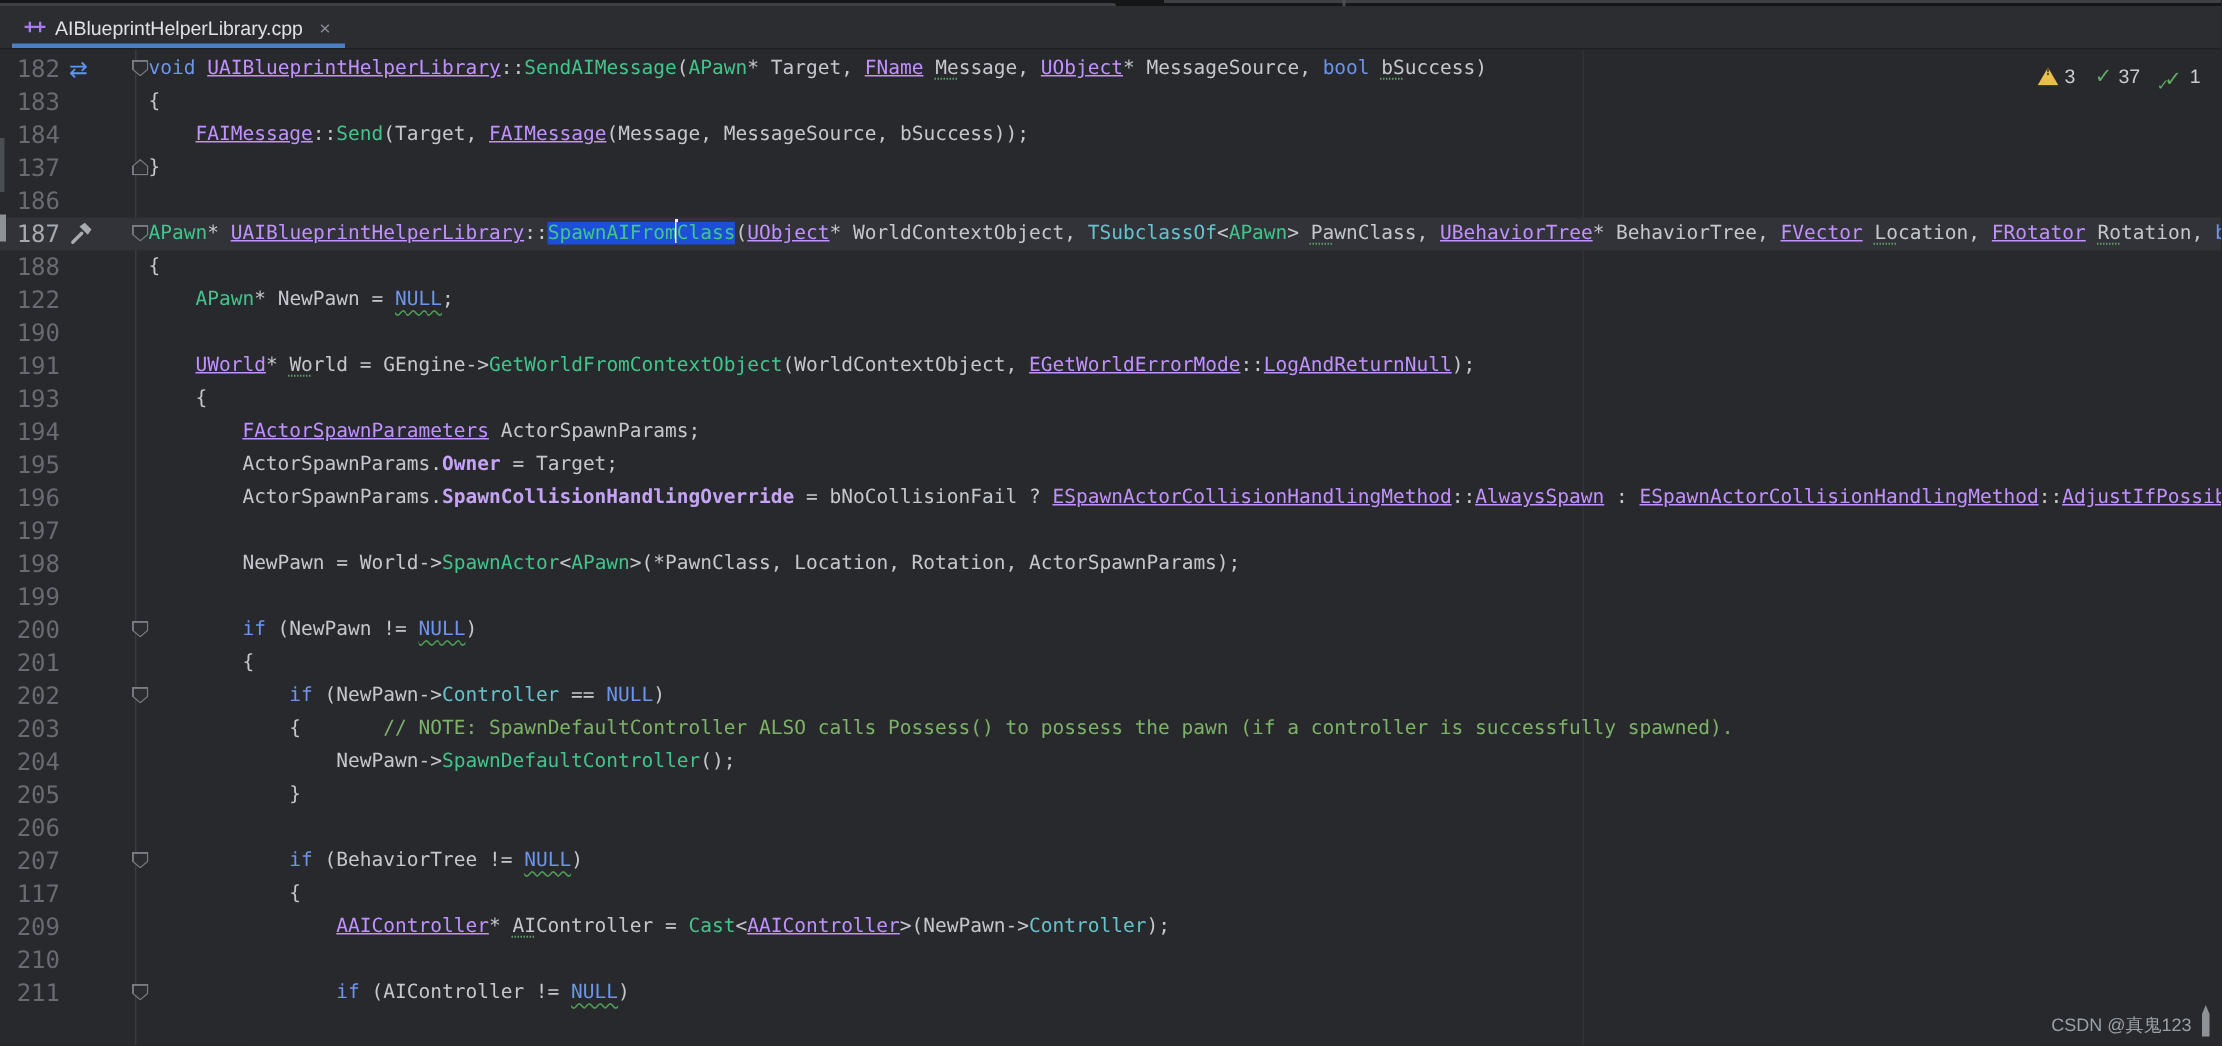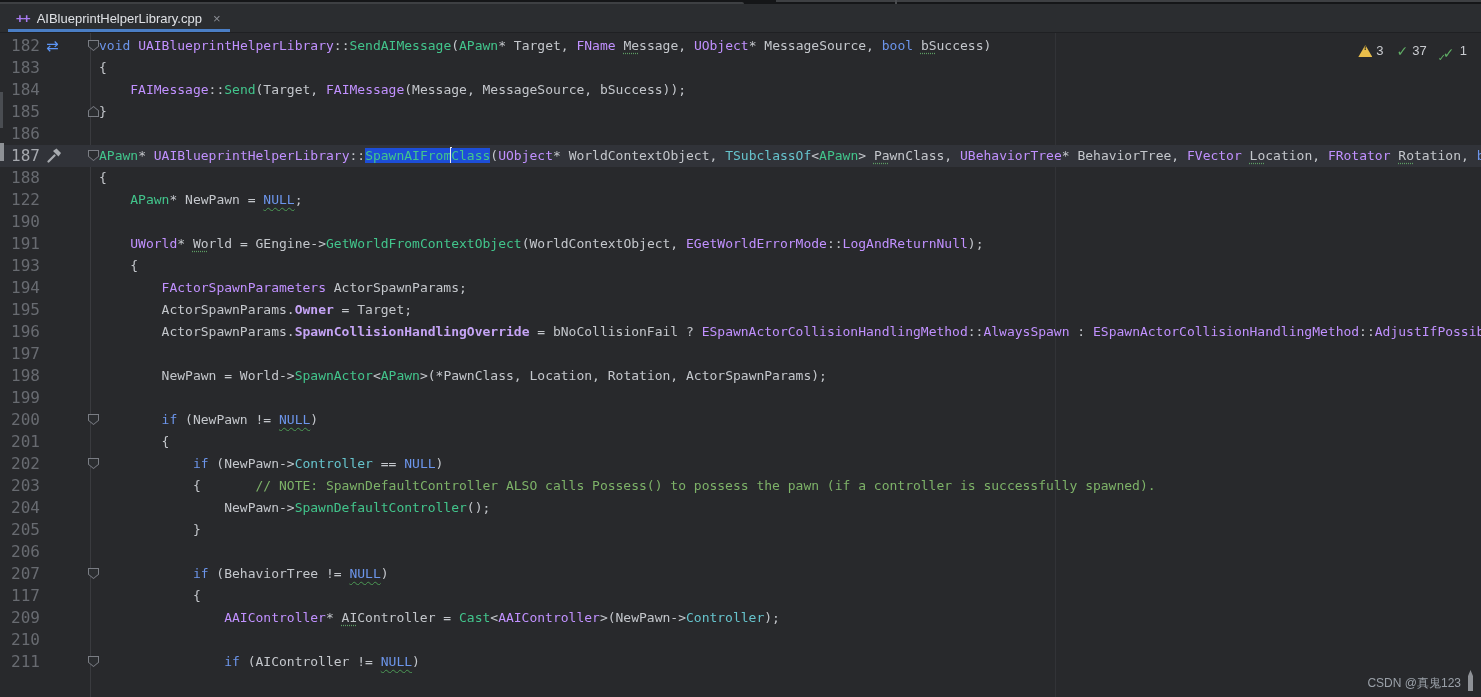--- a/index.html
+++ b/index.html
@@ -30,21 +30,21 @@
   .ln{width:40px;flex:none;text-align:right;padding-right:4px;color:#686B71;font-size:16px;}
   .current .ln{color:#A6A9AF;}
   .gut{width:24px;flex:none;position:relative;}
   .fold{width:31px;flex:none;position:relative;}
   .code{flex:1;color:var(--pln,#C4C7CC);overflow:hidden;}
 
   .it{display:inline-block;width:4ch;}
   .it + .it{box-shadow:inset 1px 0 0 #37383D;}
 
   .k{color:var(--kw,#6C95EB);}
-  .c{color:var(--cls,#C191FF);}
+  .c{color:var(--cls,#C191FF);text-decoration:underline;}
   .f{color:var(--fn,#42C58C);}
   .s{color:var(--st,#42C58C);}
   .t{color:var(--tpl,#66C3CC);}
   .m{color:var(--fld,#C5A4F5);font-weight:bold;}
   .cm{color:var(--cmt,#7DB268);}
   .p{color:var(--pln,#C4C7CC);}
   .u-d{text-decoration:underline dotted #5C9E63;text-underline-offset:3px;}
   .u-w{text-decoration:underline wavy #4C9A55;text-decoration-thickness:1px;text-underline-offset:3px;}
   .hl{background:#1d4ed8;}
   .caret{display:inline-block;width:2px;height:16px;background:#ECEDEE;vertical-align:-3px;margin:0 -1px;}
@@ -96,21 +96,21 @@
     </div>
   </div>
 
   <div class="editor">
     <div class="gutter-sep"></div>
     <div class="wrap-guide"></div>
     <div class="code-area">
         <div class="code-line"><span class="ln">182</span><span class="gut"><span class="recur">⇄</span></span><span class="fold"><span class="fold-marker fold-down"><span class="outer"></span><span class="inner"></span></span></span><span class="code"><span class="k">void</span><span class="p"> </span><span class="c">UAIBlueprintHelperLibrary</span><span class="p">::</span><span class="f">SendAIMessage</span><span class="p">(</span><span class="s">APawn</span><span class="p">* Target, </span><span class="c">FName</span><span class="p"> </span><span class="p u-d">Me</span><span class="p">ssage, </span><span class="c">UObject</span><span class="p">* MessageSource, </span><span class="k">bool</span><span class="p"> </span><span class="p u-d">bS</span><span class="p">uccess</span><span class="p">)</span></span></div>
         <div class="code-line"><span class="ln">183</span><span class="gut"></span><span class="fold"></span><span class="code"><span class="p">{</span></span></div>
         <div class="code-line"><span class="ln">184</span><span class="gut"></span><span class="fold"></span><span class="code"><span class="it"></span><span class="c">FAIMessage</span><span class="p">::</span><span class="f">Send</span><span class="p">(Target, </span><span class="c">FAIMessage</span><span class="p">(Message, MessageSource, bSuccess));</span></span></div>
-        <div class="code-line"><span class="ln">185</span><span class="gut"></span><span class="fold"><span class="fold-marker fold-up"><span class="outer"></span><span class="inner"></span></span></span><span class="code"><span class="p">}</span></span></div>
+        <div class="code-line"><span class="ln">137</span><span class="gut"></span><span class="fold"><span class="fold-marker fold-up"><span class="outer"></span><span class="inner"></span></span></span><span class="code"><span class="p">}</span></span></div>
         <div class="code-line"><span class="ln">186</span><span class="gut"></span><span class="fold"></span><span class="code"></span></div>
         <div class="code-line current"><span class="ln">187</span><span class="gut"><svg width="15" height="15" viewBox="0 0 15 15">
               <path d="M1.5 13.5 L7.5 7.5" stroke="#A8ABB0" stroke-width="2.2" stroke-linecap="round"></path>
               <path d="M6 3 L9.5 0.5 L14 5 L11.5 8.5 Z" fill="#A8ABB0"></path>
             </svg></span><span class="fold"><span class="fold-marker fold-down"><span class="outer"></span><span class="inner"></span></span></span><span class="code"><span class="s">APawn</span><span class="p">* </span><span class="c">UAIBlueprintHelperLibrary</span><span class="p">::</span><span class="f hl">SpawnAIFrom</span><span class="caret"></span><span class="f hl">Class</span><span class="p">(</span><span class="c">UObject</span><span class="p">* WorldContextObject, </span><span class="t">TSubclassOf</span><span class="p">&lt;</span><span class="s">APawn</span><span class="p">&gt; </span><span class="p u-d">Pa</span><span class="p">wnClass, </span><span class="c">UBehaviorTree</span><span class="p">* BehaviorTree, </span><span class="c">FVector</span><span class="p"> </span><span class="p u-d">Lo</span><span class="p">cation, </span><span class="c">FRotator</span><span class="p"> </span><span class="p u-d">Ro</span><span class="p">tation, </span><span class="k">bool</span></span></div>
         <div class="code-line"><span class="ln">188</span><span class="gut"></span><span class="fold"></span><span class="code"><span class="p">{</span></span></div>
         <div class="code-line"><span class="ln">122</span><span class="gut"></span><span class="fold"></span><span class="code"><span class="it"></span><span class="s">APawn</span><span class="p">* NewPawn = </span><span class="k u-w">NULL</span><span class="p">;</span></span></div>
         <div class="code-line"><span class="ln">190</span><span class="gut"></span><span class="fold"></span><span class="code"><span class="it"></span></span></div>
         <div class="code-line"><span class="ln">191</span><span class="gut"></span><span class="fold"></span><span class="code"><span class="it"></span><span class="c">UWorld</span><span class="p">* </span><span class="p u-d">Wo</span><span class="p">rld = GEngine-&gt;</span><span class="f">GetWorldFromContextObject</span><span class="p">(WorldContextObject, </span><span class="c">EGetWorldErrorMode</span><span class="p">::</span><span class="c">LogAndReturnNull</span><span class="p">);</span></span></div>
         <div class="code-line"><span class="ln">193</span><span class="gut"></span><span class="fold"></span><span class="code"><span class="it"></span><span class="p">{</span></span></div>

